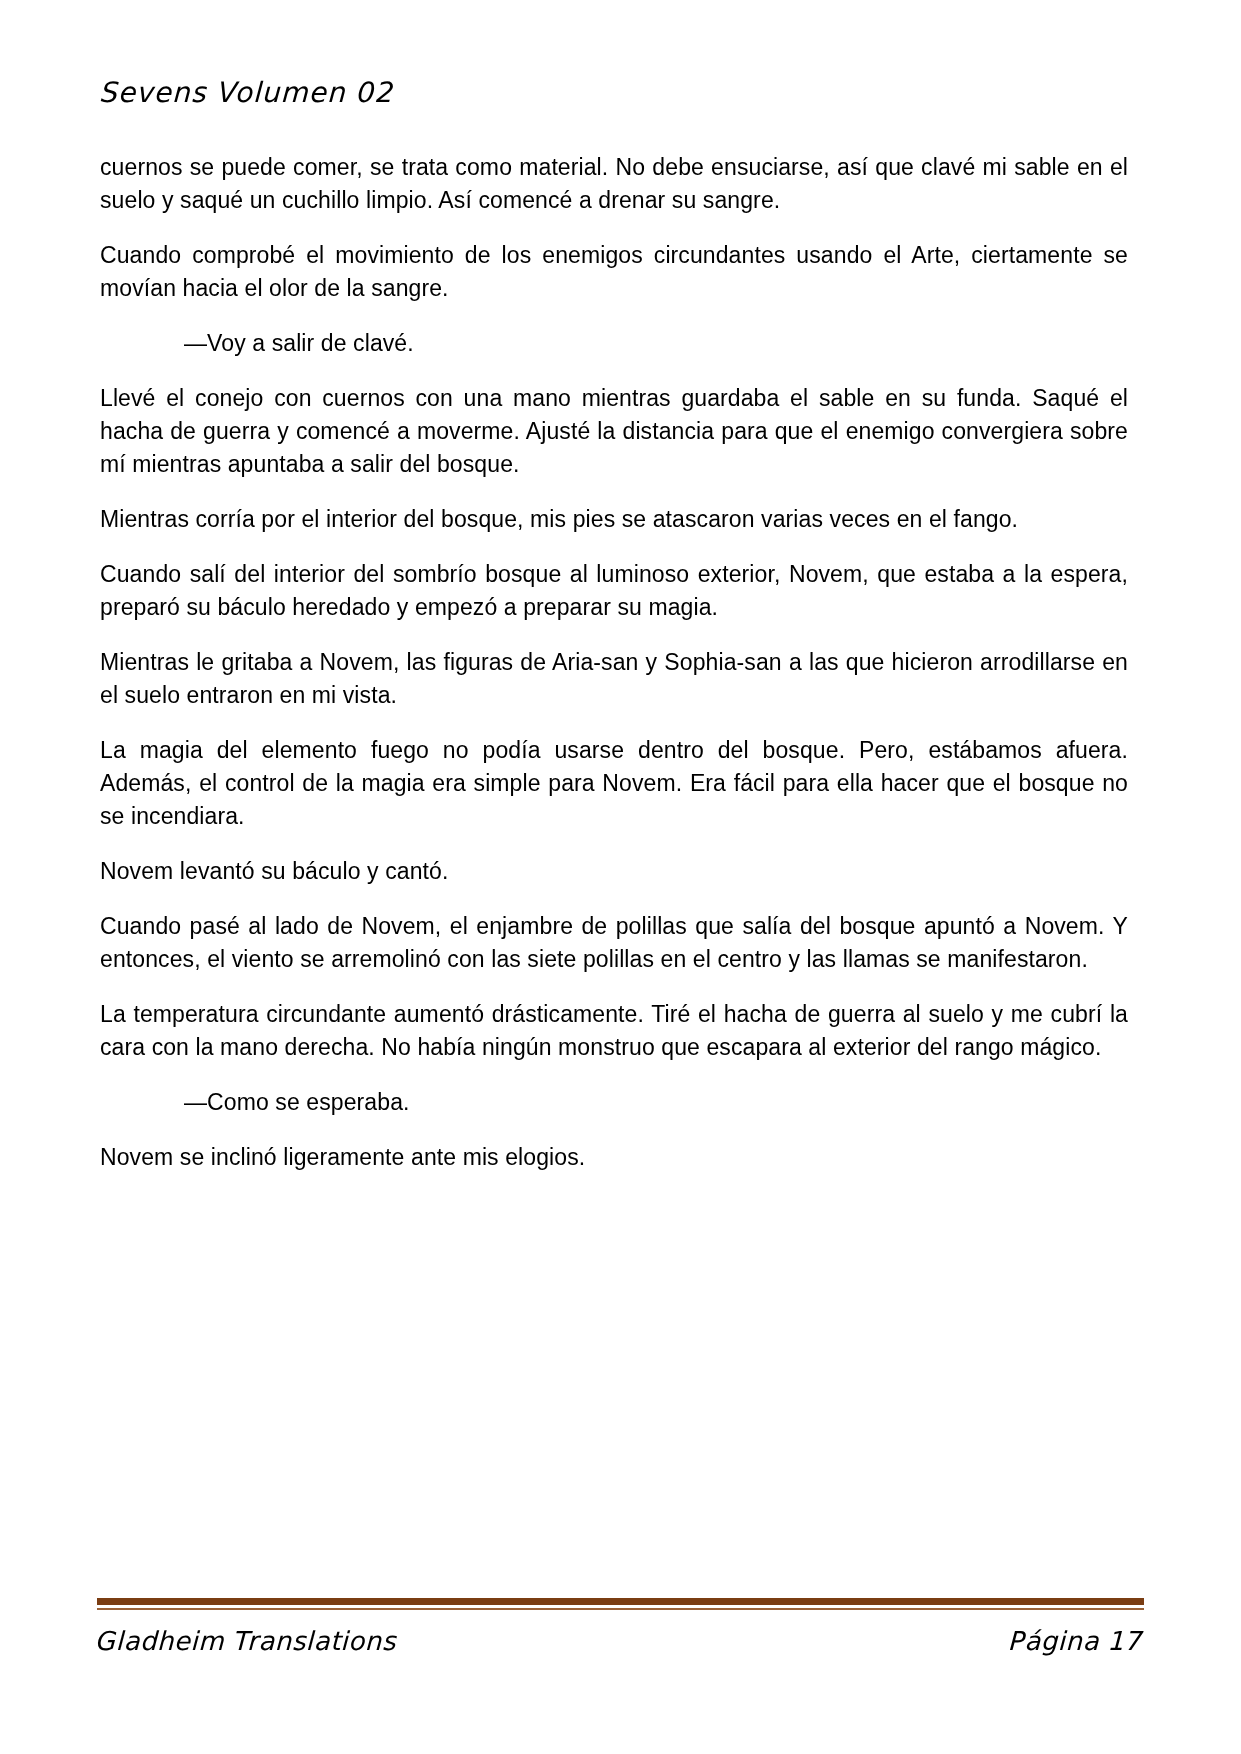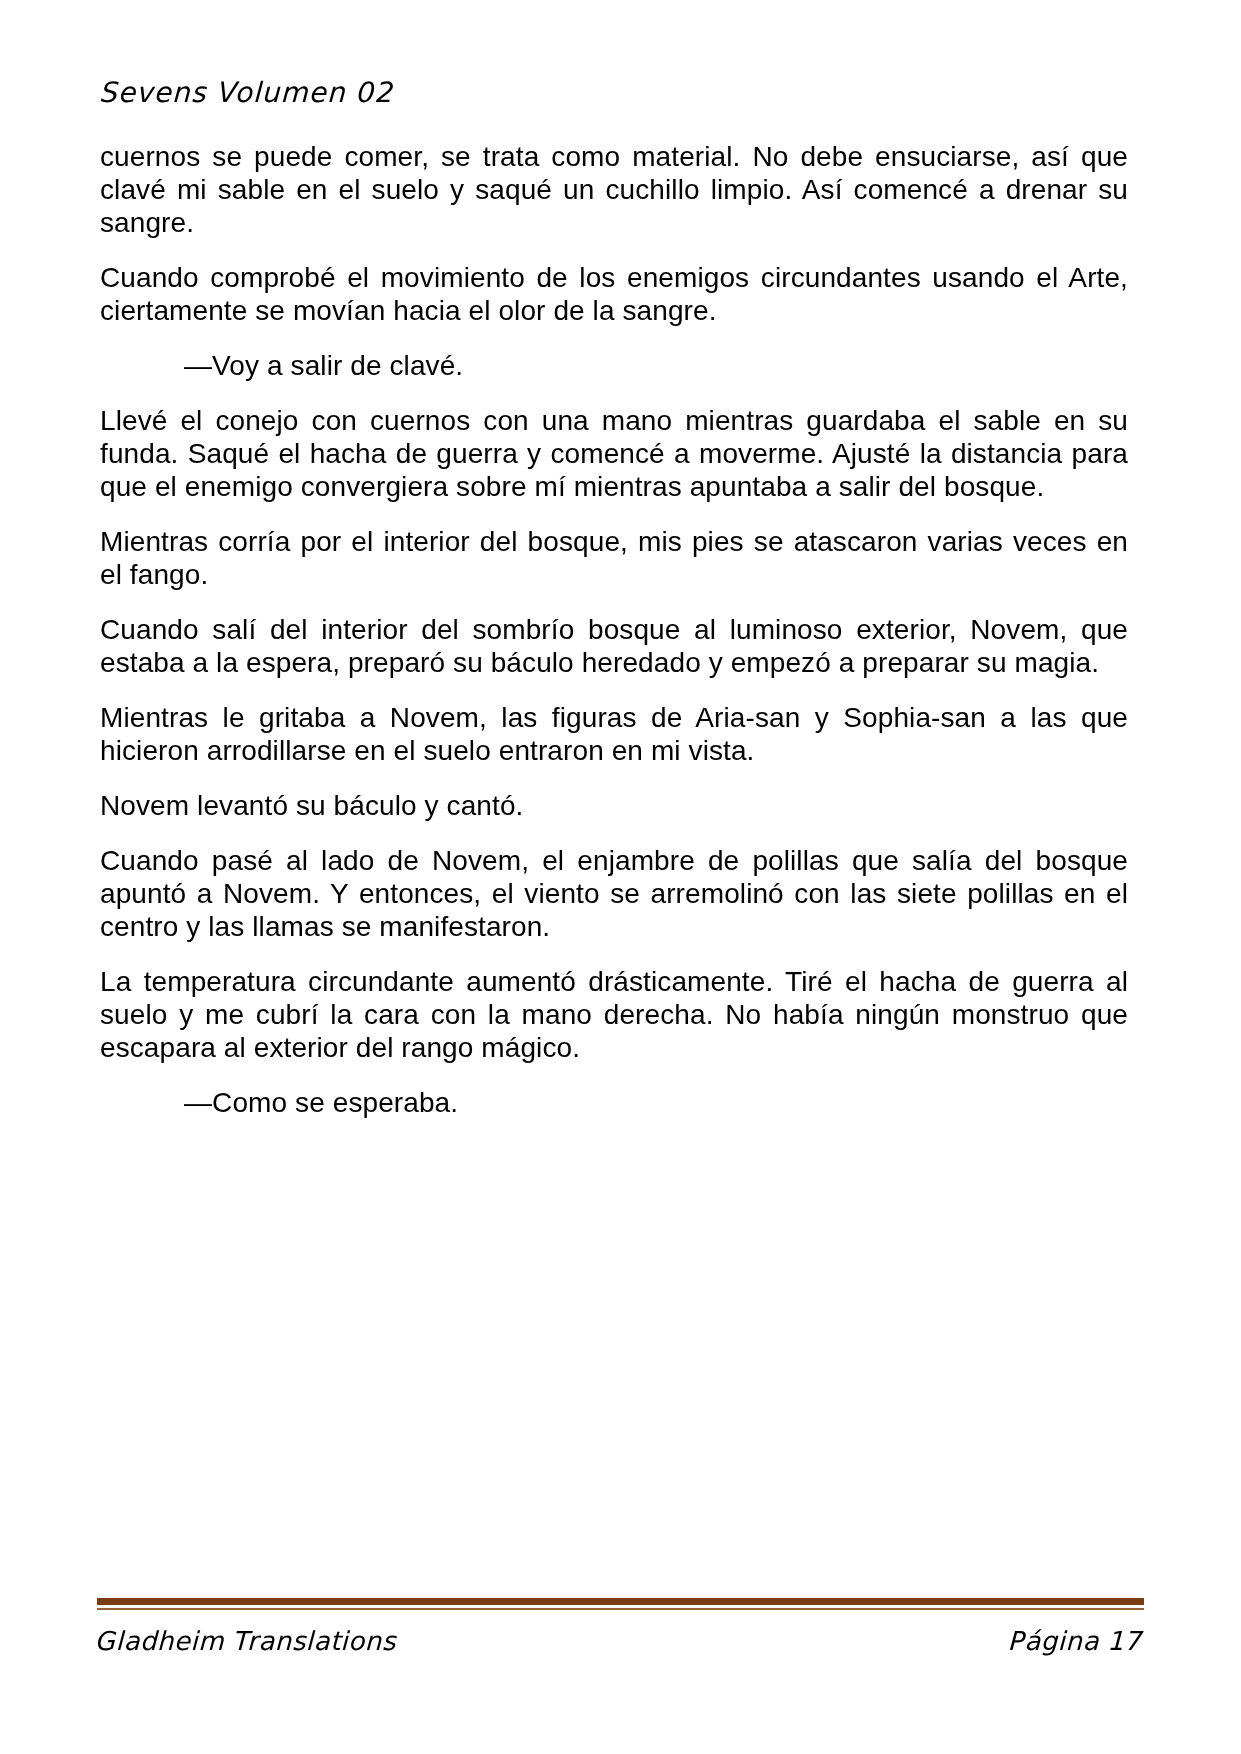--- a/index.html
+++ b/index.html
@@ -24,22 +24,22 @@
     transform-origin: left bottom;
     white-space: nowrap;
   }
   .body-area {
     position: absolute;
     left: 100px;
     top: 138px;
     width: 1028px;
   }
   .para {
-    margin: 2px 0 22px 0;
-    font-size: 28px;
+    margin: 13px 0 22px 0;
+    font-size: 23px;
     line-height: 33px;
     text-align: justify;
     letter-spacing: 0.1px;
   }
   .para.dialogue {
     text-align: left;
     text-indent: 84px;
   }
   .footer {
     position: absolute;
@@ -69,24 +69,26 @@
 
   <div class="body-area">
 
   <p class="para">cuernos se puede comer, se trata como material. No debe ensuciarse, así que clavé mi sable en el suelo y saqué un cuchillo limpio. Así comencé a drenar su sangre.</p>
       <p class="para">Cuando comprobé el movimiento de los enemigos circundantes usando el Arte, ciertamente se movían hacia el olor de la sangre.</p>
       <p class="para dialogue">—Voy a salir de clavé.</p>
       <p class="para">Llevé el conejo con cuernos con una mano mientras guardaba el sable en su funda. Saqué el hacha de guerra y comencé a moverme. Ajusté la distancia para que el enemigo convergiera sobre mí mientras apuntaba a salir del bosque.</p>
       <p class="para">Mientras corría por el interior del bosque, mis pies se atascaron varias veces en el fango.</p>
       <p class="para">Cuando salí del interior del sombrío bosque al luminoso exterior, Novem, que estaba a la espera, preparó su báculo heredado y empezó a preparar su magia.</p>
       <p class="para">Mientras le gritaba a Novem, las figuras de Aria-san y Sophia-san a las que hicieron arrodillarse en el suelo entraron en mi vista.</p>
+      <p class="para">La magia del elemento fuego no podía usarse dentro del bosque. Pero, estábamos afuera. Además, el control de la magia era simple para Novem. Era fácil para ella hacer que el bosque no se incendiara.</p>
       <p class="para">Novem levantó su báculo y cantó.</p>
       <p class="para">Cuando pasé al lado de Novem, el enjambre de polillas que salía del bosque apuntó a Novem. Y entonces, el viento se arremolinó con las siete polillas en el centro y las llamas se manifestaron.</p>
       <p class="para">La temperatura circundante aumentó drásticamente. Tiré el hacha de guerra al suelo y me cubrí la cara con la mano derecha. No había ningún monstruo que escapara al exterior del rango mágico.</p>
       <p class="para dialogue">—Como se esperaba.</p>
+      <p class="para">Novem se inclinó ligeramente ante mis elogios.</p>
     </div>
 
   <div class="footer">
     <div class="rule-thick" style="background: rgb(122, 61, 19);"></div>
     <div class="rule-thin" style="background: rgb(154, 98, 57);"></div>
     <div class="footer-row">
       <span>Gladheim Translations</span>
       <span>Página 17</span>
     </div>
   </div>

